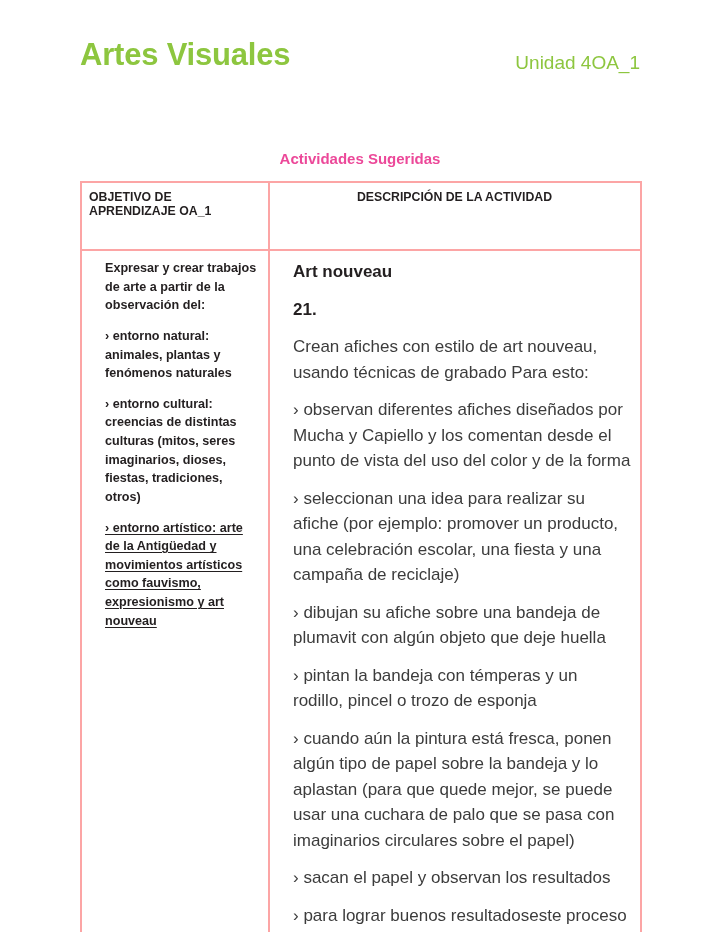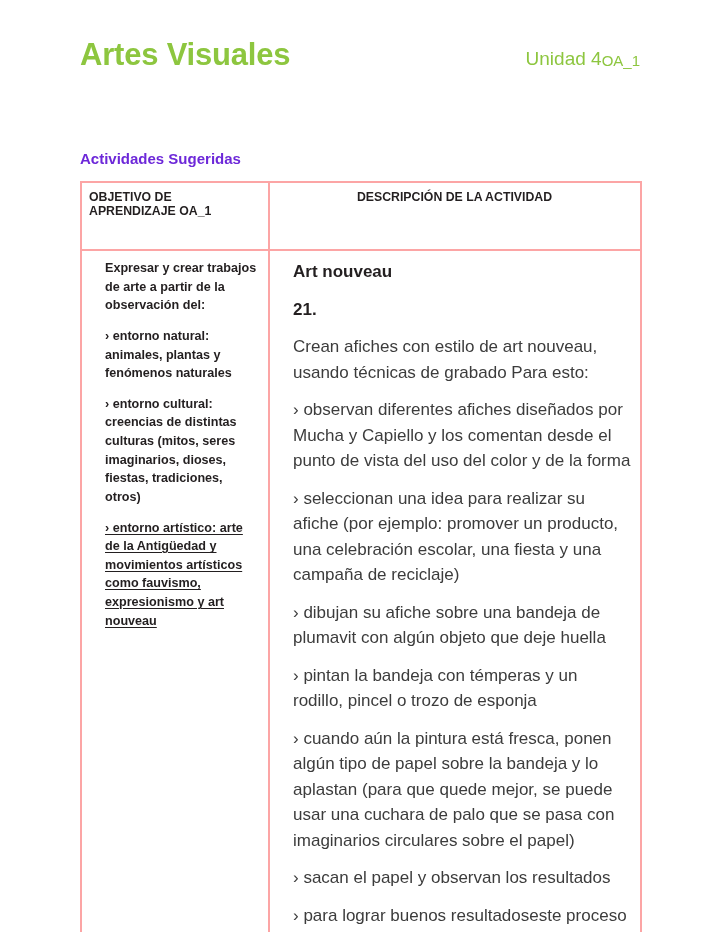--- a/index.html
+++ b/index.html
@@ -59,37 +59,38 @@
     padding-top: 8px;
   }
   .unit-label {
     font-size: 19px;
     font-weight: normal;
     color: #8DC63F;
     line-height: 1.35;
     white-space: nowrap;
   }
   .oa-label {
-    font-size: 15px;
+    font-size: 19px;
     font-weight: normal;
     color: #8DC63F;
     line-height: 1.35;
     margin-top: 4px;
     white-space: nowrap;
   }
 
   
   .section-title {
     position: absolute;
     left: 80px;
     top: 150px;
     width: 560px;
+    text-align: center;
     font-size: 15px;
     font-weight: bold;
-    color: #6d28d9;
+    color: #ec4899;
   }
 
   
   .activity-table {
     position: absolute;
     left: 80px;
     top: 181px;
     width: 560px;
     height: 655px;
     border-collapse: collapse;

